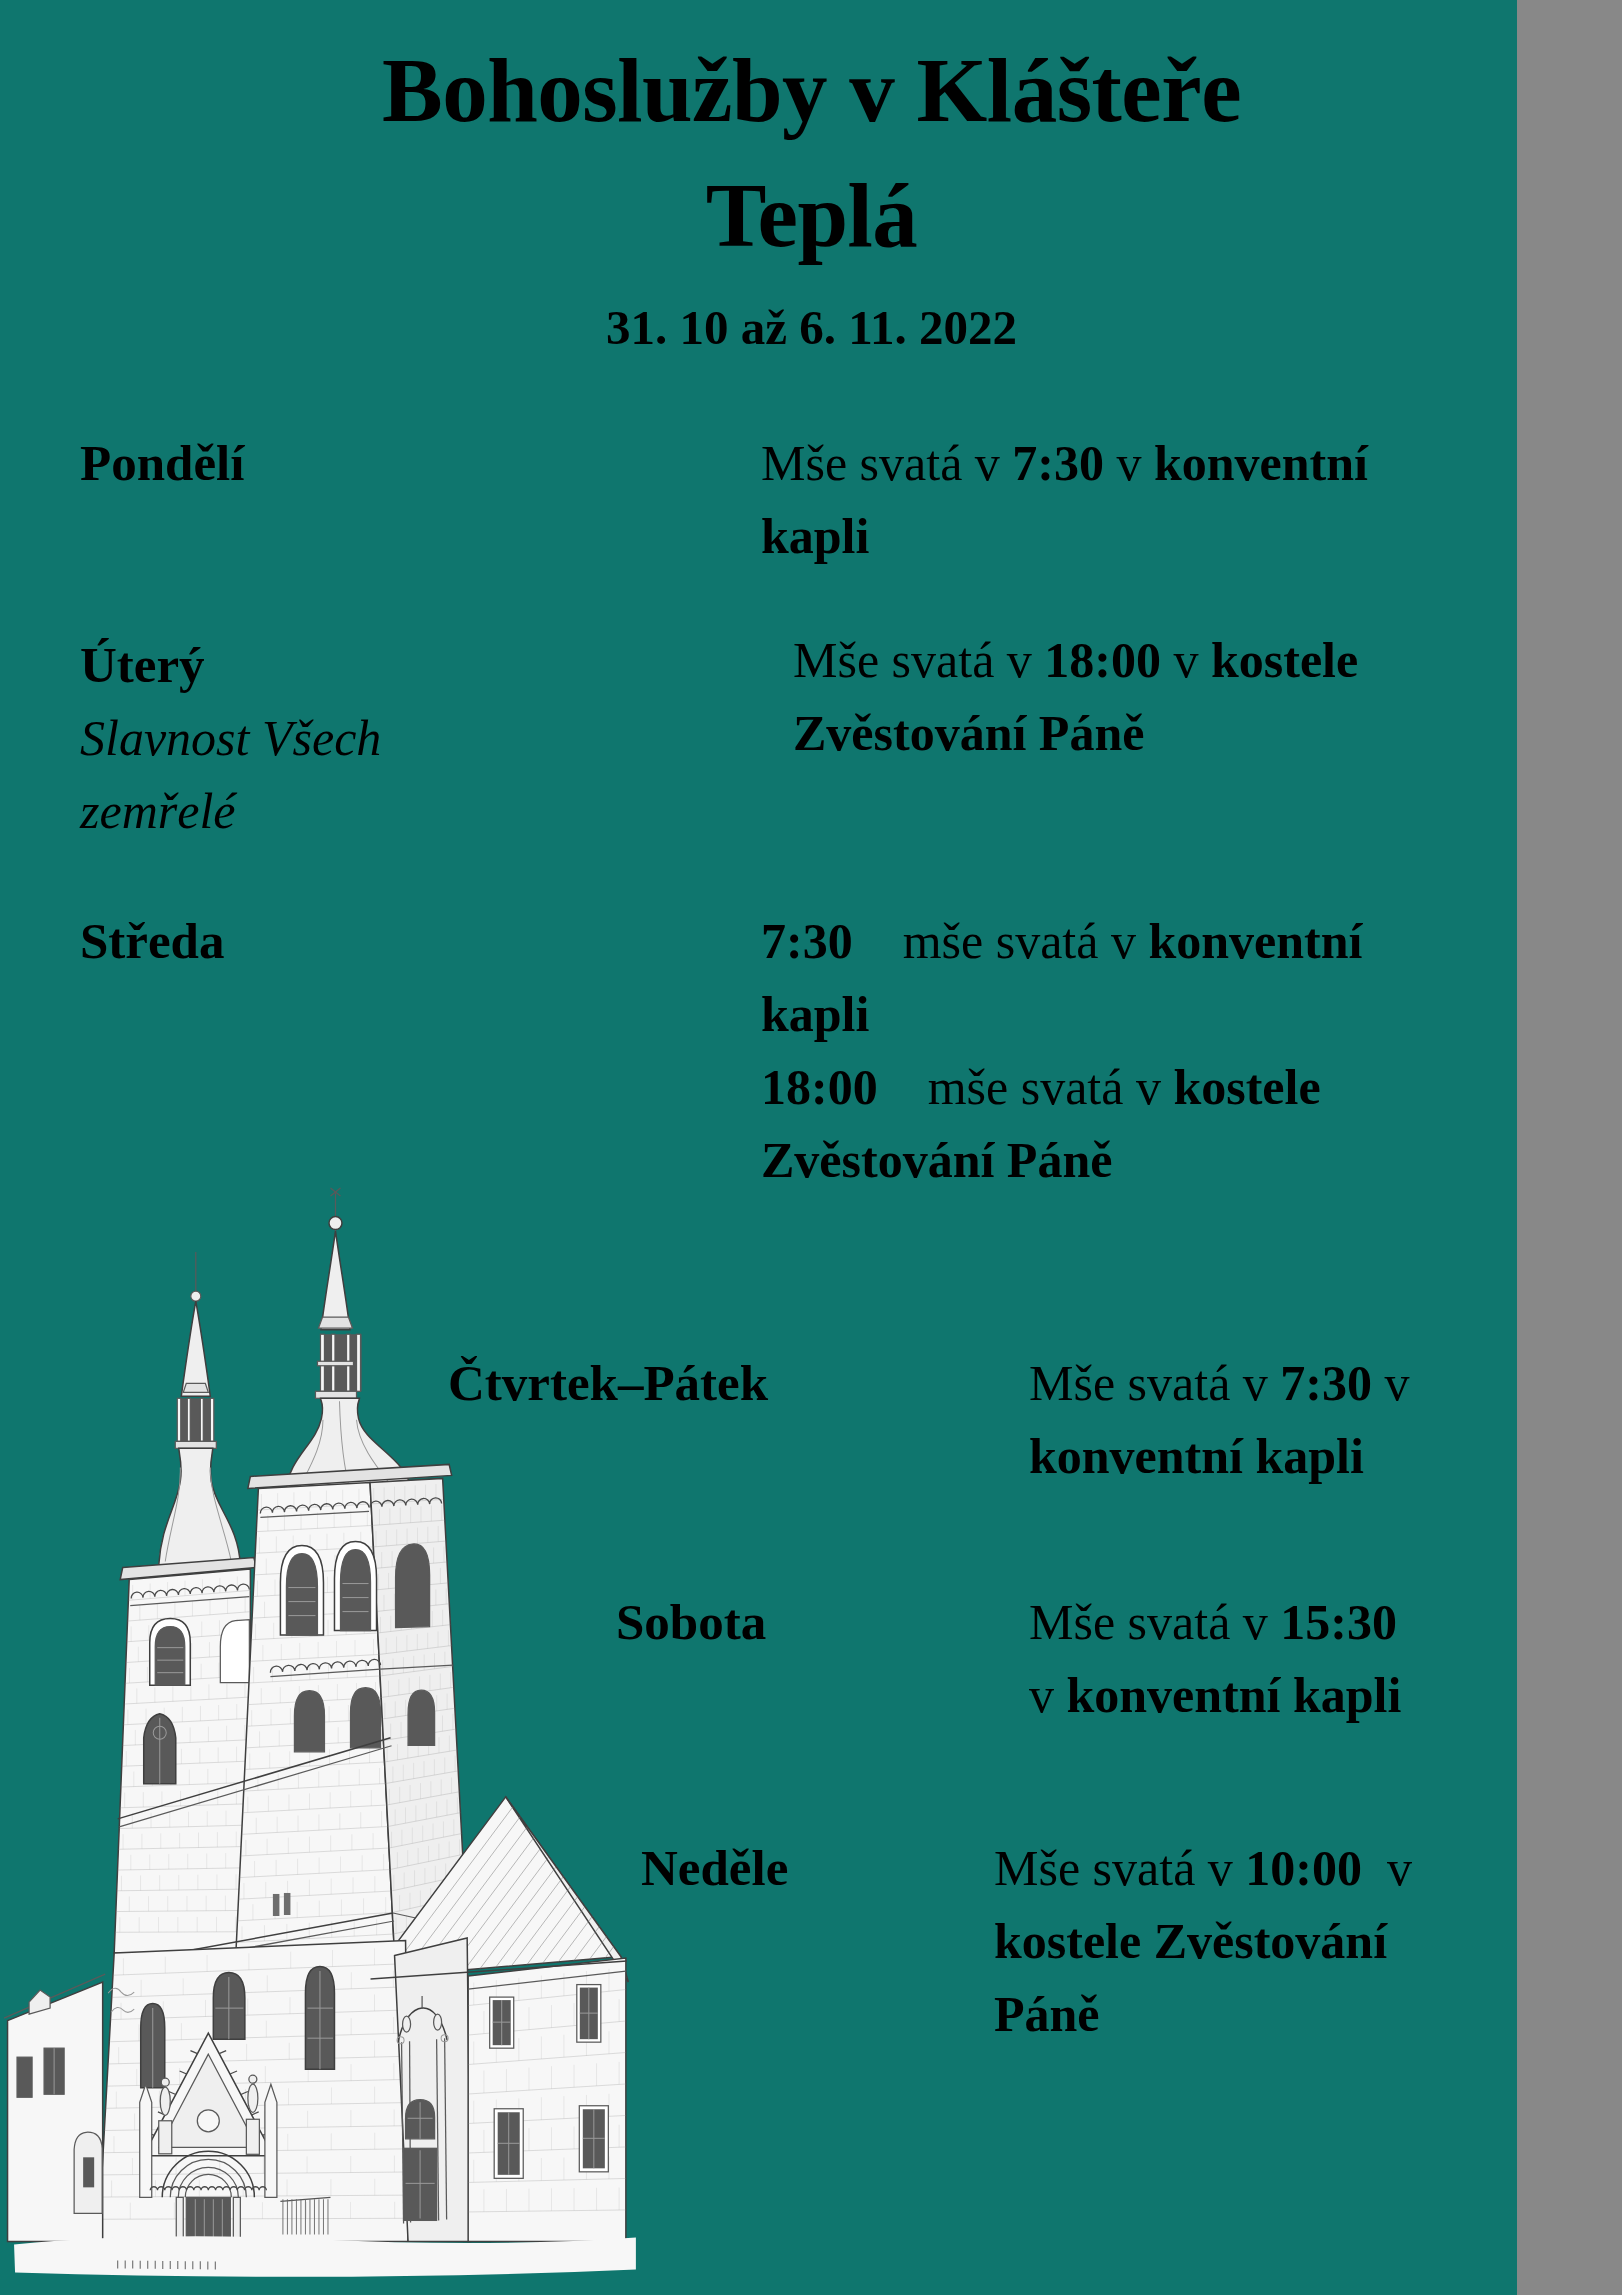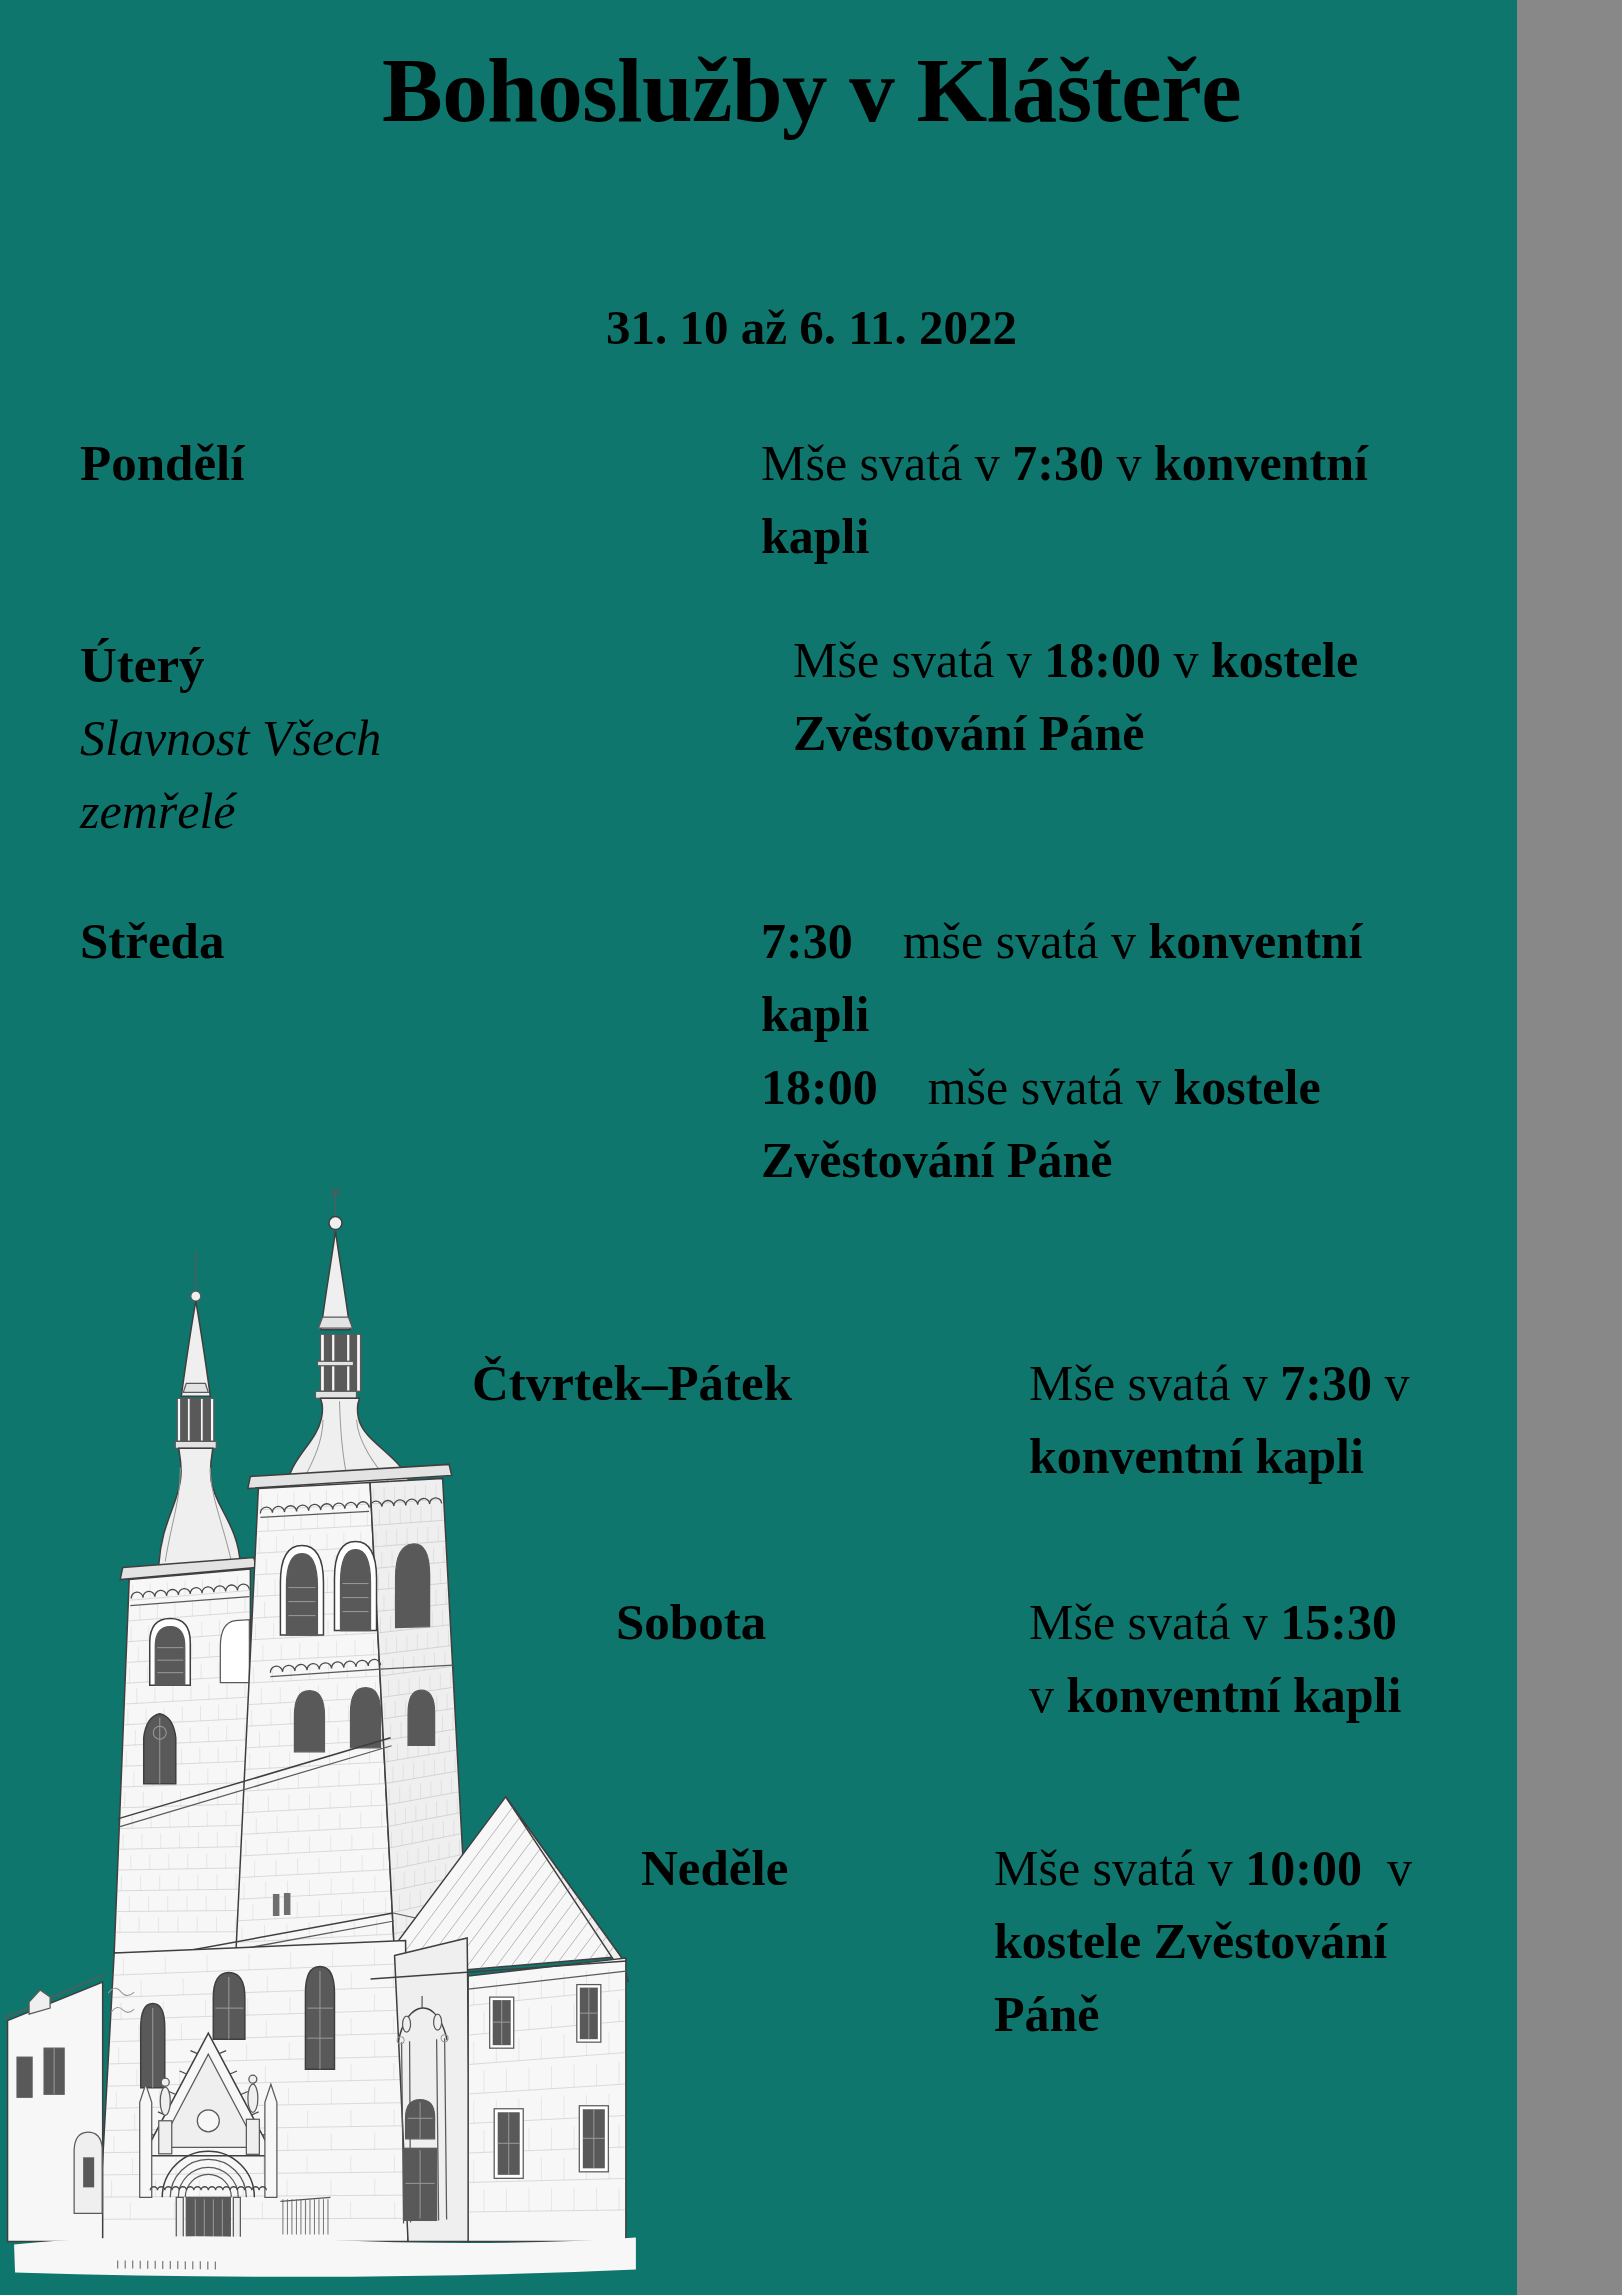--- a/index.html
+++ b/index.html
@@ -43,39 +43,40 @@
   svg .f3{fill:#e3e3e3;}
   svg .dk{fill:#595959;}
   svg .dk2{fill:#6e6e6e;}
 </style>
 </head>
 <body>
 
 <div id="page">
 
   <div class="abs title-line" id="title1">Bohoslužby v Klášteře</div>
+  <div class="abs title-line" id="title2">Teplá</div>
   <div class="abs" id="subtitle">31. 10 až 6. 11. 2022</div>
 
   <div class="abs day" style="left:80px;top:427px;">Pondělí</div>
   <div class="abs desc" style="left:761px;top:427px;width:851px;"><span>Mše svatá v </span><span class="b">7:30</span><span> v </span><span class="b">konventní
 kapli</span></div>
 
   <div class="abs day" style="left:80px;top:629px;">Úterý</div>
   <div class="abs note" style="left:80px;top:702px;width:451px;">Slavnost Všech
 zemřelé</div>
   <div class="abs desc" style="left:761px;top:624px;width:851px;margin-left:32px;"><span>Mše svatá v </span><span class="b">18:00</span><span> v </span><span class="b">kostele
 Zvěstování Páně</span></div>
 
   <div class="abs day" style="left:80px;top:905px;">Středa</div>
   <div class="abs desc" style="left:761px;top:905px;width:861px;"><span class="b">7:30</span><span>    mše svatá v </span><span class="b">konventní
 kapli</span><span>
 </span><span class="b">18:00</span><span>    mše svatá v </span><span class="b">kostele
 Zvěstování Páně</span></div>
 
-  <div class="abs day" style="left:448px;top:1347px;margin-left:24px;">Čtvrtek–Pátek</div>
+  <div class="abs day" style="left:448px;top:1347px;">Čtvrtek–Pátek</div>
   <div class="abs desc" style="left:1029px;top:1347px;width:551px;"><span>Mše svatá v </span><span class="b">7:30</span><span> v
 </span><span class="b">konventní kapli</span></div>
 
   <div class="abs day" style="left:616px;top:1586px;">Sobota</div>
   <div class="abs desc" style="left:1029px;top:1586px;width:551px;"><span>Mše svatá v </span><span class="b">15:30</span><span>
 v </span><span class="b">konventní kapli</span></div>
 
   <div class="abs day" style="left:641px;top:1832px;">Neděle</div>
   <div class="abs desc" style="left:994px;top:1832px;width:626px;"><span>Mše svatá v </span><span class="b">10:00</span><span>  v
 </span><span class="b">kostele Zvěstování

